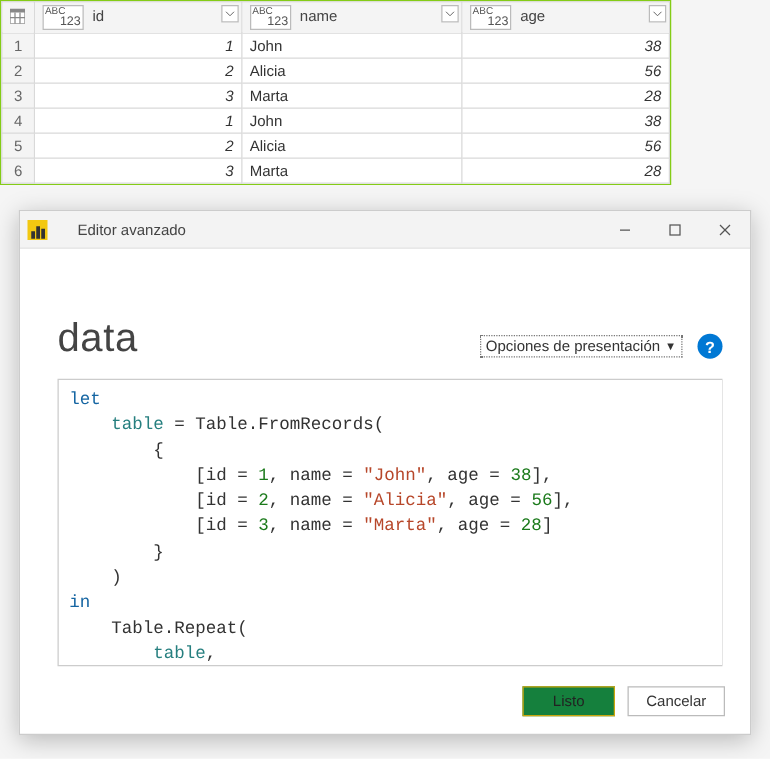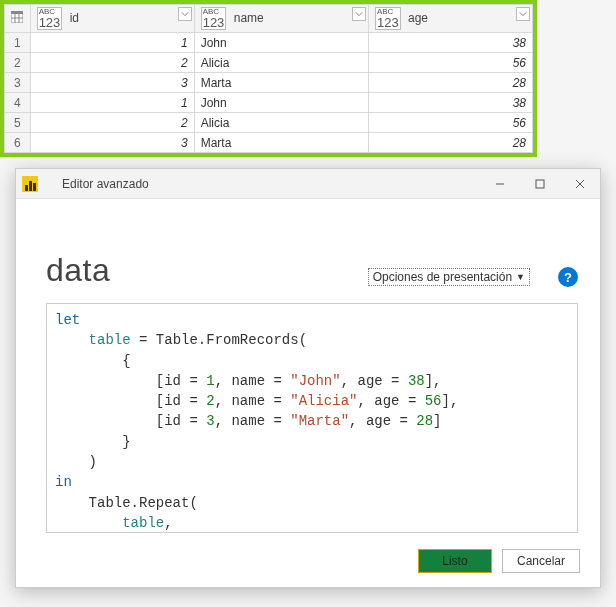--- a/index.html
+++ b/index.html
@@ -9,21 +9,21 @@
     background: #f5f5f5;
     width: 616px;
     height: 607px;
     overflow: hidden;
     position: relative;
   }
 
   
   .table-wrap {
     background: #fff;
-    border: 4px solid #84cc16;
+    border: 1px solid #84cc16;
     width: 537px;
     margin: 0 0 0 0;
   }
   table.preview {
     border-collapse: collapse;
     width: 100%;
     font-size: 12px;
     color: #333;
   }
   table.preview td, table.preview th {
@@ -41,21 +41,21 @@
     color: #444;
   }
   .col-icon {
     display: inline-flex;
     align-items: center;
     gap: 1px;
     margin-right: 4px;
     vertical-align: middle;
   }
   .col-icon .abc { font-size: 8px; color: #555; line-height: 1; }
-  .col-icon .num { font-size: 13px; color: #555; line-height: 1; }
+  .col-icon .num { font-size: 10px; color: #555; line-height: 1; padding-left: 12px; }
   .col-icon-box {
     display: inline-flex;
     flex-direction: column;
     border: 1px solid #bbb;
     padding: 0 1px;
     background: #fff;
     line-height: 1;
   }
   .hdr-drop {
     position: absolute;
@@ -144,21 +144,21 @@
     align-items: baseline;
     justify-content: space-between;
   }
   .query-name {
     font-size: 32px;
     font-weight: 200;
     color: #444;
     letter-spacing: 0.5px;
     margin-top: 43px;
   }
-  .head-right { display: flex; align-items: center; gap: 28px; }
+  .head-right { display: flex; align-items: center; gap: 12px; }
   .pres-opts {
     font-size: 12px;
     color: #333;
     border: 1px dotted #777;
     padding: 1px 4px;
     display: inline-flex;
     align-items: center;
     gap: 4px;
     cursor: pointer;
   }

